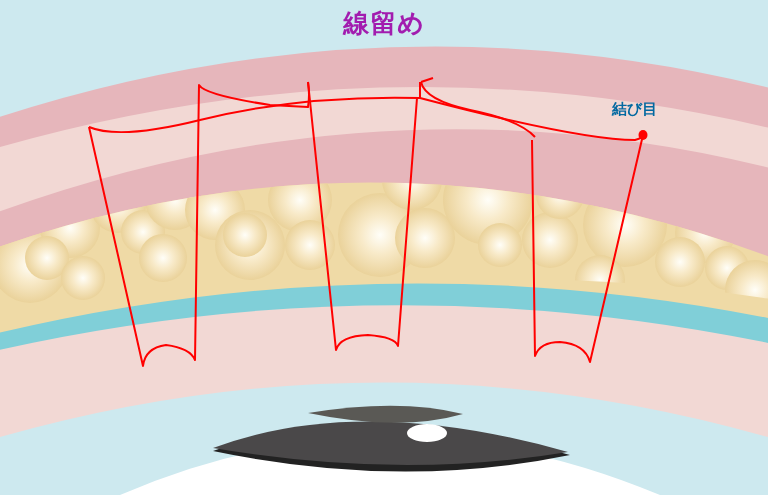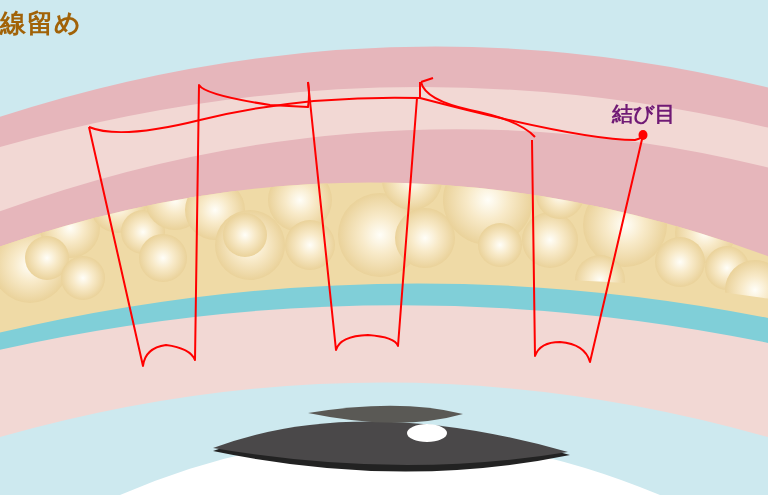--- a/index.html
+++ b/index.html
@@ -1,26 +1,26 @@
 <!DOCTYPE html>
 <html><head>
 <meta charset="utf-8">
 <style>
   html, body { margin: 0; padding: 0; background: #CDE9EF; }
   body { width: 768px; height: 495px; overflow: hidden; position: relative; }
   .stage { position: absolute; left: 0; top: 0; width: 768px; height: 495px; }
   svg { position: absolute; left: 0; top: 0; }
   .title {
-    position: absolute; left: 0; width: 768px; top: 6px; 
-    font-family: "DejaVu Sans", sans-serif; font-weight: bold; font-size: 26px; color: #a16207;
+    position: absolute; left: 0; width: 768px; top: 6px; text-align: center;
+    font-family: "DejaVu Sans", sans-serif; font-weight: bold; font-size: 26px; color: #a21caf;
     letter-spacing: 1px;
   }
   .label-knot {
     position: absolute; left: 612px; top: 100px;
-    font-family: "DejaVu Sans", sans-serif; font-weight: bold; font-size: 21px; color: #701a75;
+    font-family: "DejaVu Sans", sans-serif; font-weight: bold; font-size: 15px; color: #0369a1;
   }
 </style>
 </head>
 <body>
 
 <div class="stage">
   <svg width="768" height="495" viewBox="0 0 768 495">
     <defs>
       <radialGradient id="fatball" cx="0.5" cy="0.5" r="0.5">
         <stop offset="0" stop-color="#FFFEF8"></stop>

